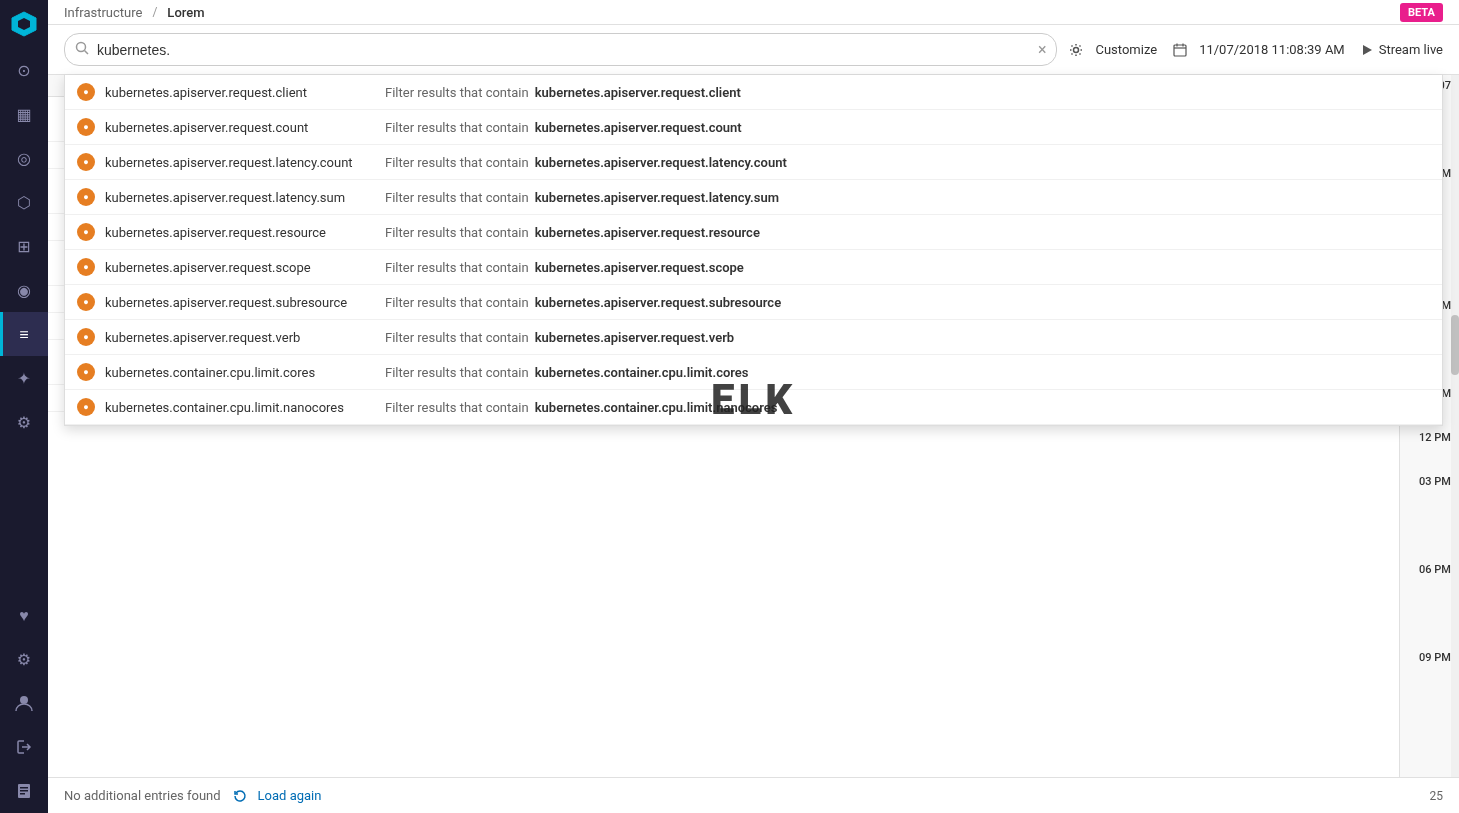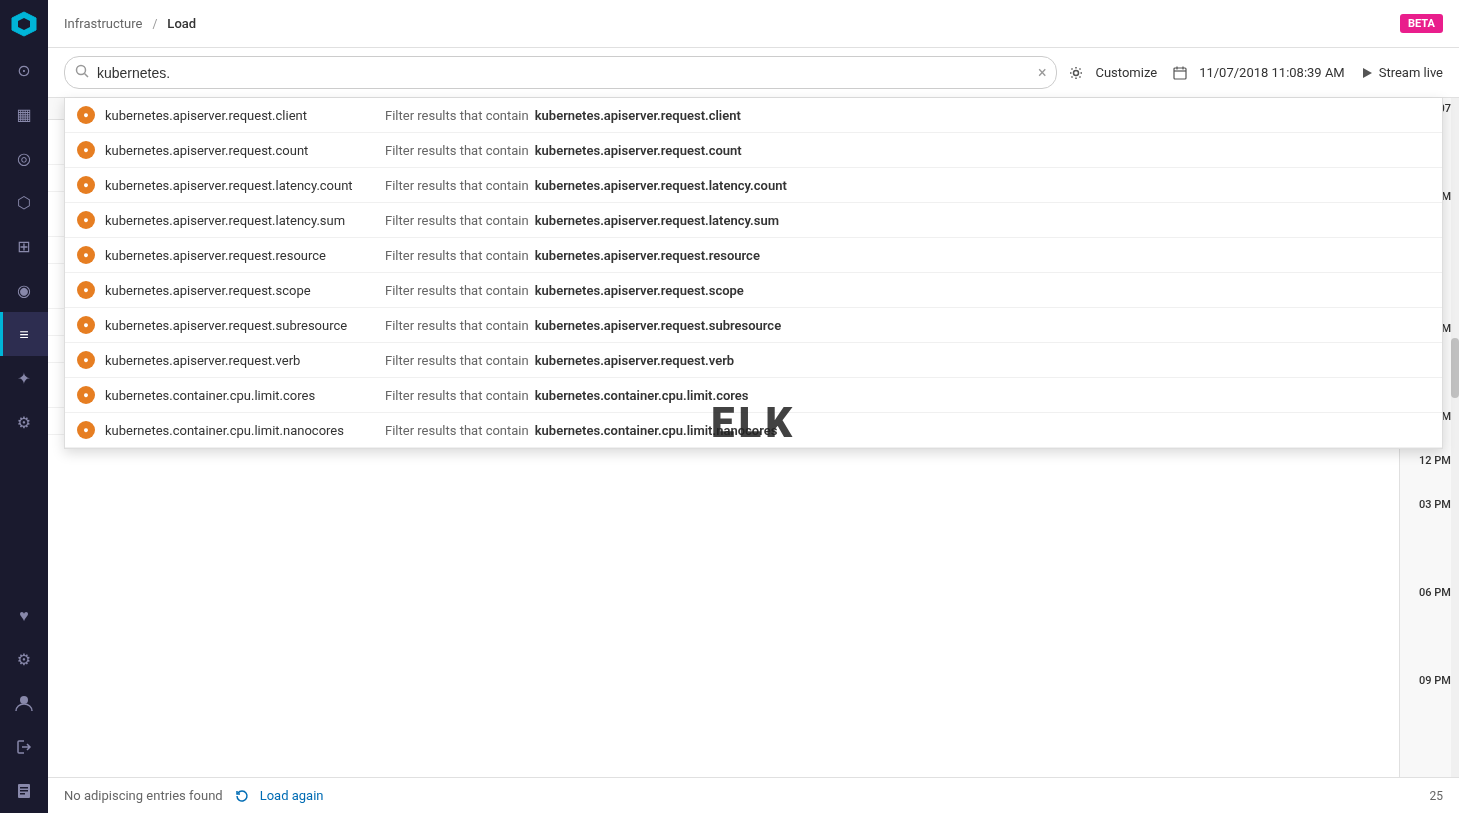--- a/index.html
+++ b/index.html
@@ -55,21 +55,21 @@
     .main {
       flex: 1;
       display: flex;
       flex-direction: column;
       background: #fff;
       overflow: hidden;
     }
 
     
     .topbar {
-      height: 48px;
+      height: 25px;
       background: #fff;
       border-bottom: 1px solid #e0e0e0;
       display: flex;
       align-items: center;
       padding: 0 16px;
       gap: 6px;
     }
     .breadcrumb-item {
       font-size: 13px;
       color: #666;
@@ -413,21 +413,21 @@
         <rect x="4" y="10" width="5" height="1.5" fill="#1a1a2e"></rect>
       </svg>
   </div>
 </div>
 
 <div class="main">
 
   <div class="topbar">
     <span class="breadcrumb-item">Infrastructure</span>
     <span class="breadcrumb-sep">/</span>
-    <span class="breadcrumb-current">Load</span>
+    <span class="breadcrumb-current">Lorem</span>
     <span class="beta-badge">BETA</span>
   </div>
 
   <div class="search-bar-container">
     <div class="search-bar">
       <div class="search-input-wrapper">
         <span class="search-icon-svg">
           <svg width="14" height="14" viewBox="0 0 14 14" fill="none" stroke="#999" stroke-width="1.5">
             <circle cx="6" cy="6" r="4.5"></circle>
             <line x1="9.5" y1="9.5" x2="13" y2="13"></line>
@@ -594,21 +594,21 @@
         <div class="time-label highlighted">09 PM</div>
       </div>
 
     <div class="scrollbar-track">
       <div class="scrollbar-thumb"></div>
     </div>
     <div class="blue-line"></div>
   </div>
 
   <div class="bottom-bar">
-    <span>No adipiscing entries found</span>
+    <span>No additional entries found</span>
     <div class="load-again">
       <svg width="14" height="14" viewBox="0 0 14 14" fill="none" stroke="#006cb4" stroke-width="1.5">
           <path d="M2 7a5 5 0 1 0 1-3"></path>
           <path d="M2 2v3h3"></path>
         </svg>
       <span>Load again</span>
     </div>
     <span class="page-num">25</span>
   </div>
 </div>

